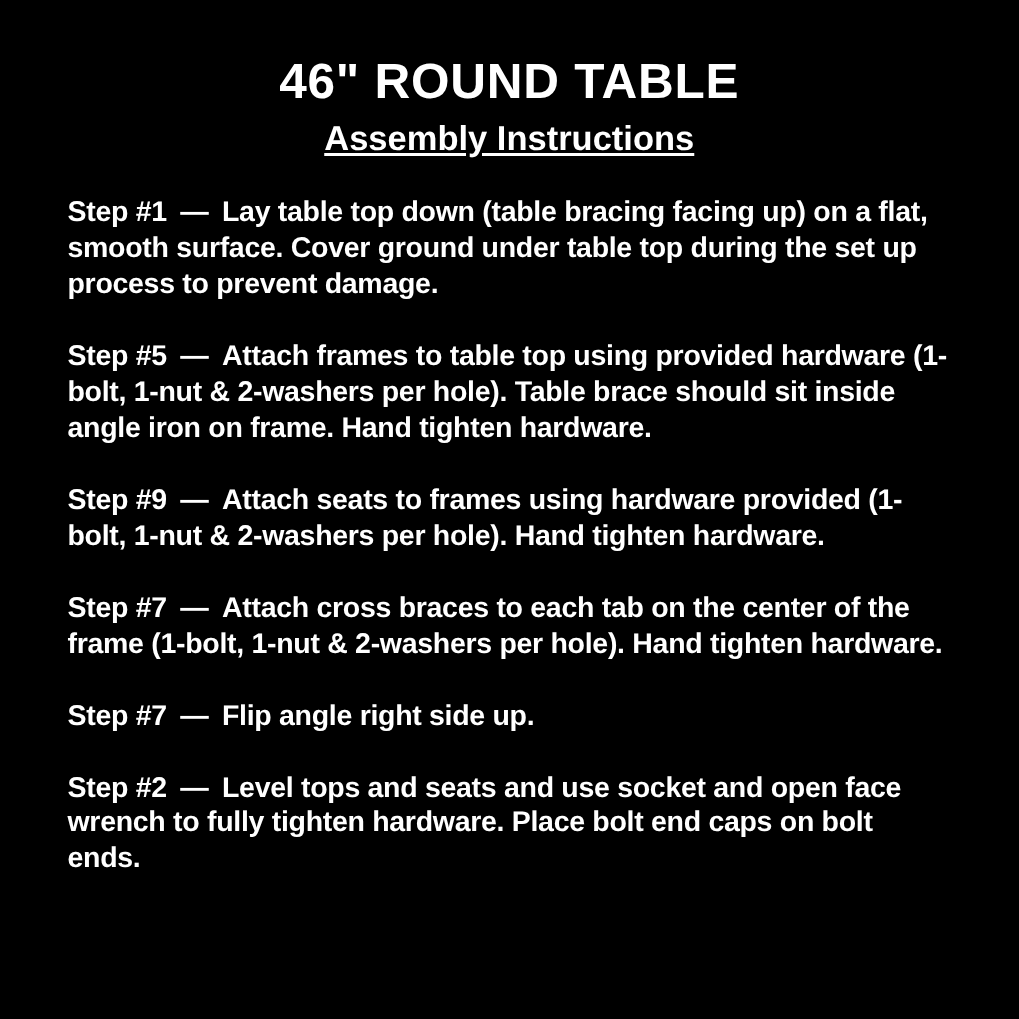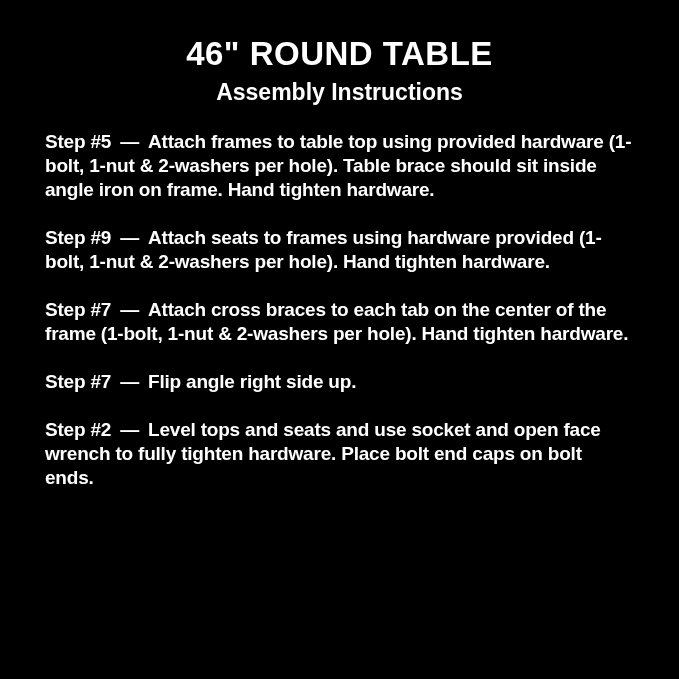--- a/index.html
+++ b/index.html
@@ -26,20 +26,21 @@
   .title {
     font-size: 33px;
     line-height: 1.1;
     letter-spacing: 0.5px;
     margin: 0;
   }
   .subtitle {
     font-size: 23px;
     line-height: 1.3;
     margin: 6px 0 10px 0;
+    text-decoration: underline;
   }
   .steps {
     font-size: 19px;
     line-height: 1.26;
     letter-spacing: -0.2px;
   }
   .step {
     margin: 0 0 24px 0;
   }
   .step-sep {
@@ -50,20 +51,21 @@
 </head>
 <body>
 
 <div class="sheet">
   <div class="header">
     <h1 class="title">46" ROUND TABLE</h1>
     <h2 class="subtitle">Assembly Instructions</h2>
   </div>
 
   <div class="steps">
+    <p class="step"><span class="step-label">Step #1</span><span class="step-sep">—</span><span class="step-text">Lay table top down (table bracing facing up) on a flat, smooth surface. Cover ground under table top during the set up process to prevent damage.</span></p>
 
     <p class="step"><span class="step-label">Step #5</span><span class="step-sep">—</span><span class="step-text">Attach frames to table top using provided hardware (1-bolt, 1-nut &amp; 2-washers per hole). Table brace should sit inside angle iron on frame. Hand tighten hardware.</span></p>
 
     <p class="step"><span class="step-label">Step #9</span><span class="step-sep">—</span><span class="step-text">Attach seats to frames using hardware provided (1-bolt, 1-nut &amp; 2-washers per hole). Hand tighten hardware.</span></p>
 
     <p class="step"><span class="step-label">Step #7</span><span class="step-sep">—</span><span class="step-text">Attach cross braces to each tab on the center of the frame (1-bolt, 1-nut &amp; 2-washers per hole). Hand tighten hardware.</span></p>
 
     <p class="step"><span class="step-label">Step #7</span><span class="step-sep">—</span><span class="step-text">Flip angle right side up.</span></p>
 
     <p class="step"><span class="step-label">Step #2</span><span class="step-sep">—</span><span class="step-text">Level tops and seats and use socket and open face wrench to fully tighten hardware. Place bolt end caps on bolt ends.</span></p>

